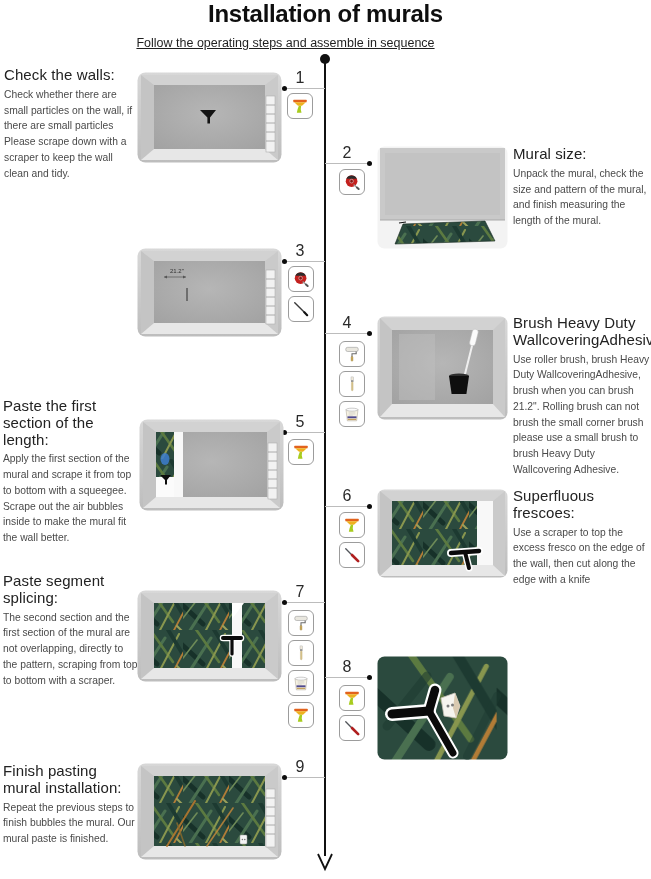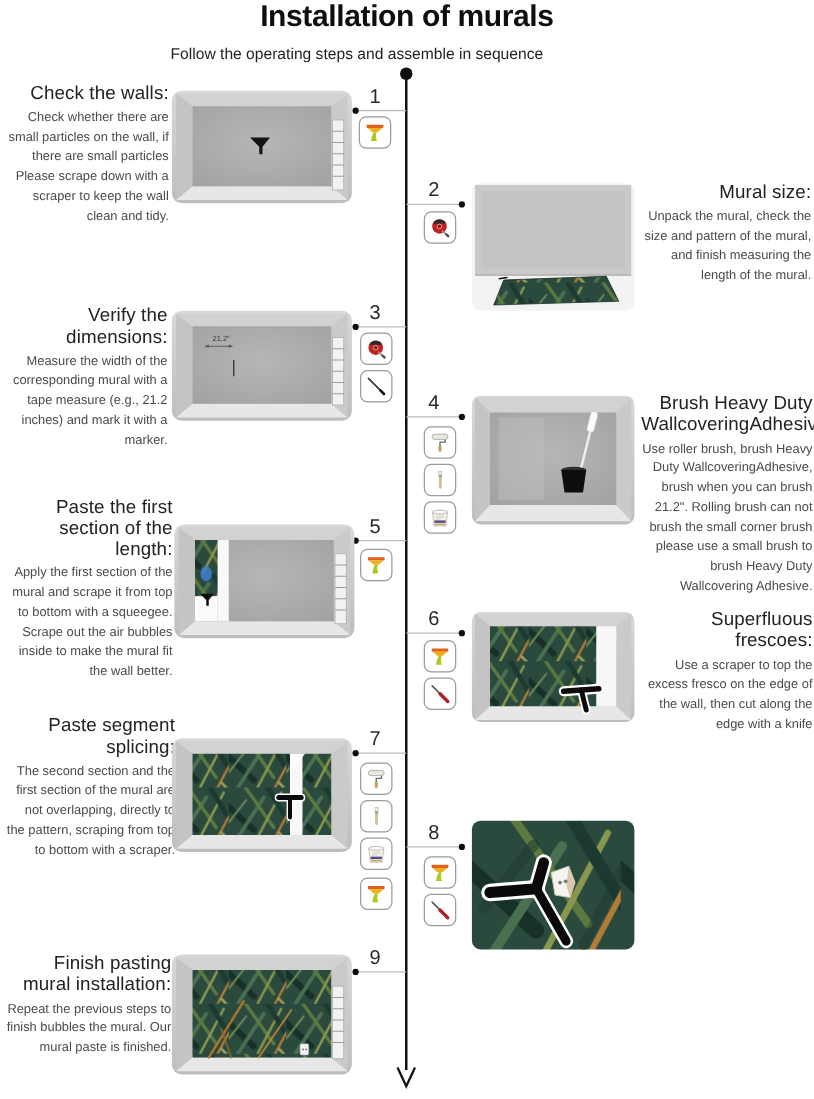--- a/index.html
+++ b/index.html
@@ -3,36 +3,36 @@
 <meta charset="utf-8">
 <style>
   html,body{margin:0;padding:0;background:#fff;}
   body{width:651px;height:879px;position:relative;overflow:hidden;
        font-family:"Liberation Sans", sans-serif;}
   .page{position:absolute;inset:0;}
 
   .title{position:absolute;top:0;left:0;width:651px;text-align:center;
          font-size:24px;font-weight:700;color:#0e0e0e;letter-spacing:-.3px;margin:0;}
   .subtitle{position:absolute;top:36px;left:0;width:571px;text-align:center;
-            font-size:12.5px;color:#1f1f1f;}
+            font-size:12.5px;color:#1f1f1f;text-decoration:underline;}
 
   .vline{position:absolute;left:324px;top:60px;width:1.6px;height:796px;background:#101010;}
   .vdot{position:absolute;left:320px;top:54px;width:10px;height:10px;border-radius:50%;background:#101010;}
   .varrow{position:absolute;left:315px;top:850px;width:20px;height:22px;}
 
   .conn{position:absolute;height:1px;background:#bcbcbc;}
   .enddot{position:absolute;top:-2px;width:5px;height:5px;border-radius:50%;background:#0c0c0c;}
   .enddot.l{left:-1px}.enddot.r{right:-2px}
   .num{position:absolute;width:24px;text-align:center;font-size:16px;color:#2a2a2a;}
 
   .tile{position:absolute;width:26px;height:26px;box-sizing:border-box;border:1px solid #9c9c9c;
         border-radius:6px;background:#fff;display:flex;align-items:center;justify-content:center;}
   .tile svg{width:20px;height:20px;display:block;}
 
-  .stext{position:absolute;color:#4a4a4a;text-align:right;}
+  .stext{position:absolute;color:#4a4a4a;}
   .stext h2{margin:0 0 3px 0;font-size:15px;font-weight:400;color:#222;line-height:1.12;letter-spacing:.1px;}
   .stext p{margin:0;font-size:10.3px;line-height:1.53;}
 
   .room{position:absolute;display:block;}
   .defs{position:absolute;width:0;height:0;overflow:hidden;}
 </style>
 </head>
 <body>
 
 <svg class="defs" aria-hidden="true">
@@ -118,24 +118,20 @@
   </svg>
 
   <div class="stext" style="left:4px;top:67px;width:131px">
     <h2>Check the walls:</h2>
     <p>Check whether there are small particles on the wall, if there are small particles Please scrape down with a scraper to keep the wall clean and tidy.</p>
   </div>
   <div class="stext" style="left:513px;top:146px;width:136px">
     <h2>Mural size:</h2>
     <p>Unpack the mural, check the size and pattern of the mural, and finish measuring the length of the mural.</p>
   </div>
-  <div class="stext" style="left:3px;top:245px;width:131px">
-    <h2>Verify the dimensions:</h2>
-    <p>Measure the width of the corresponding mural with a tape measure (e.g., 21.2 inches) and mark it with a marker.</p>
-  </div>
   <div class="stext" style="left:513px;top:315px;width:137px">
     <h2>Brush Heavy Duty WallcoveringAdhesive:</h2>
     <p>Use roller brush, brush Heavy Duty WallcoveringAdhesive, brush when you can brush 21.2". Rolling brush can not brush the small corner brush please use a small brush to brush Heavy Duty Wallcovering Adhesive.</p>
   </div>
   <div class="stext" style="left:3px;top:398px;width:135px">
     <h2>Paste the first section of the length:</h2>
     <p>Apply the first section of the mural and scrape it from top to bottom with a squeegee. Scrape out the air bubbles inside to make the mural fit the wall better.</p>
   </div>
   <div class="stext" style="left:513px;top:488px;width:137px">
     <h2>Superfluous frescoes:</h2>

